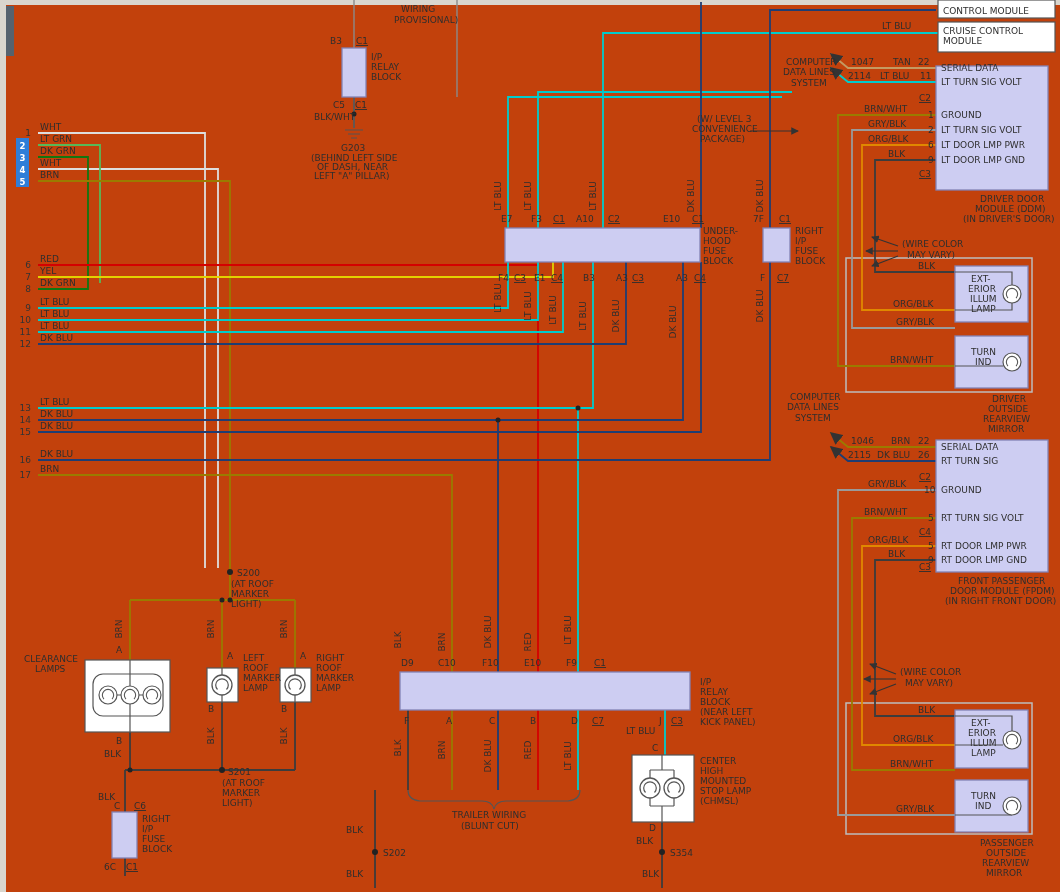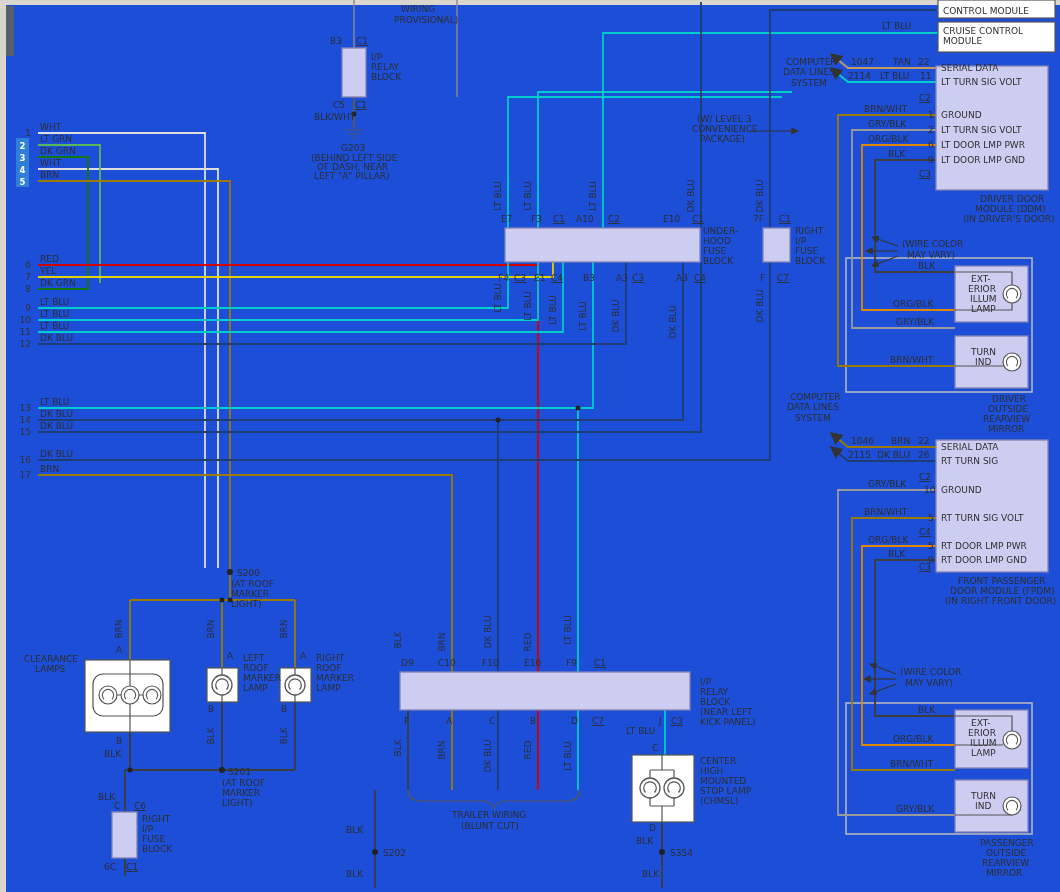--- a/index.html
+++ b/index.html
@@ -1,16 +1,16 @@
 <!DOCTYPE html>
 <html><head>
 <meta charset="utf-8">
 <style>
   html,body{margin:0;padding:0;background:#fff;}
-  .stage{position:relative;width:1060px;height:892px;background:#1d4ed8;overflow:hidden;}
+  .stage{position:relative;width:1060px;height:892px;background:#c2410c;overflow:hidden;}
   svg text{font-family:"DejaVu Sans", sans-serif;font-size:9px;fill:#2e2e2e;}
   svg text.u{text-decoration:underline;}
   svg text.num{fill:#333;}
   svg text.hlnum{fill:#fff;font-weight:bold;font-size:8.5px;}
   .wc{fill:none;stroke-width:1.8;}
   .cy{stroke:#00cccc;} .nv{stroke:#1e3d73;} .rd{stroke:#d40000;} .yl{stroke:#e3d100;}
   .br{stroke:#9a7b00;} .og{stroke:#e08800;} .gy{stroke:#9a9a9a;} .bk{stroke:#3c3c3c;}
   .wh{stroke:#dedede;} .lg{stroke:#58b858;} .dg{stroke:#117711;} .tn{stroke:#c49a62;}
   .bw2{stroke:#5a5a5a;}
   .sl{stroke:#8a8a8a;stroke-width:1.4;fill:none;}

